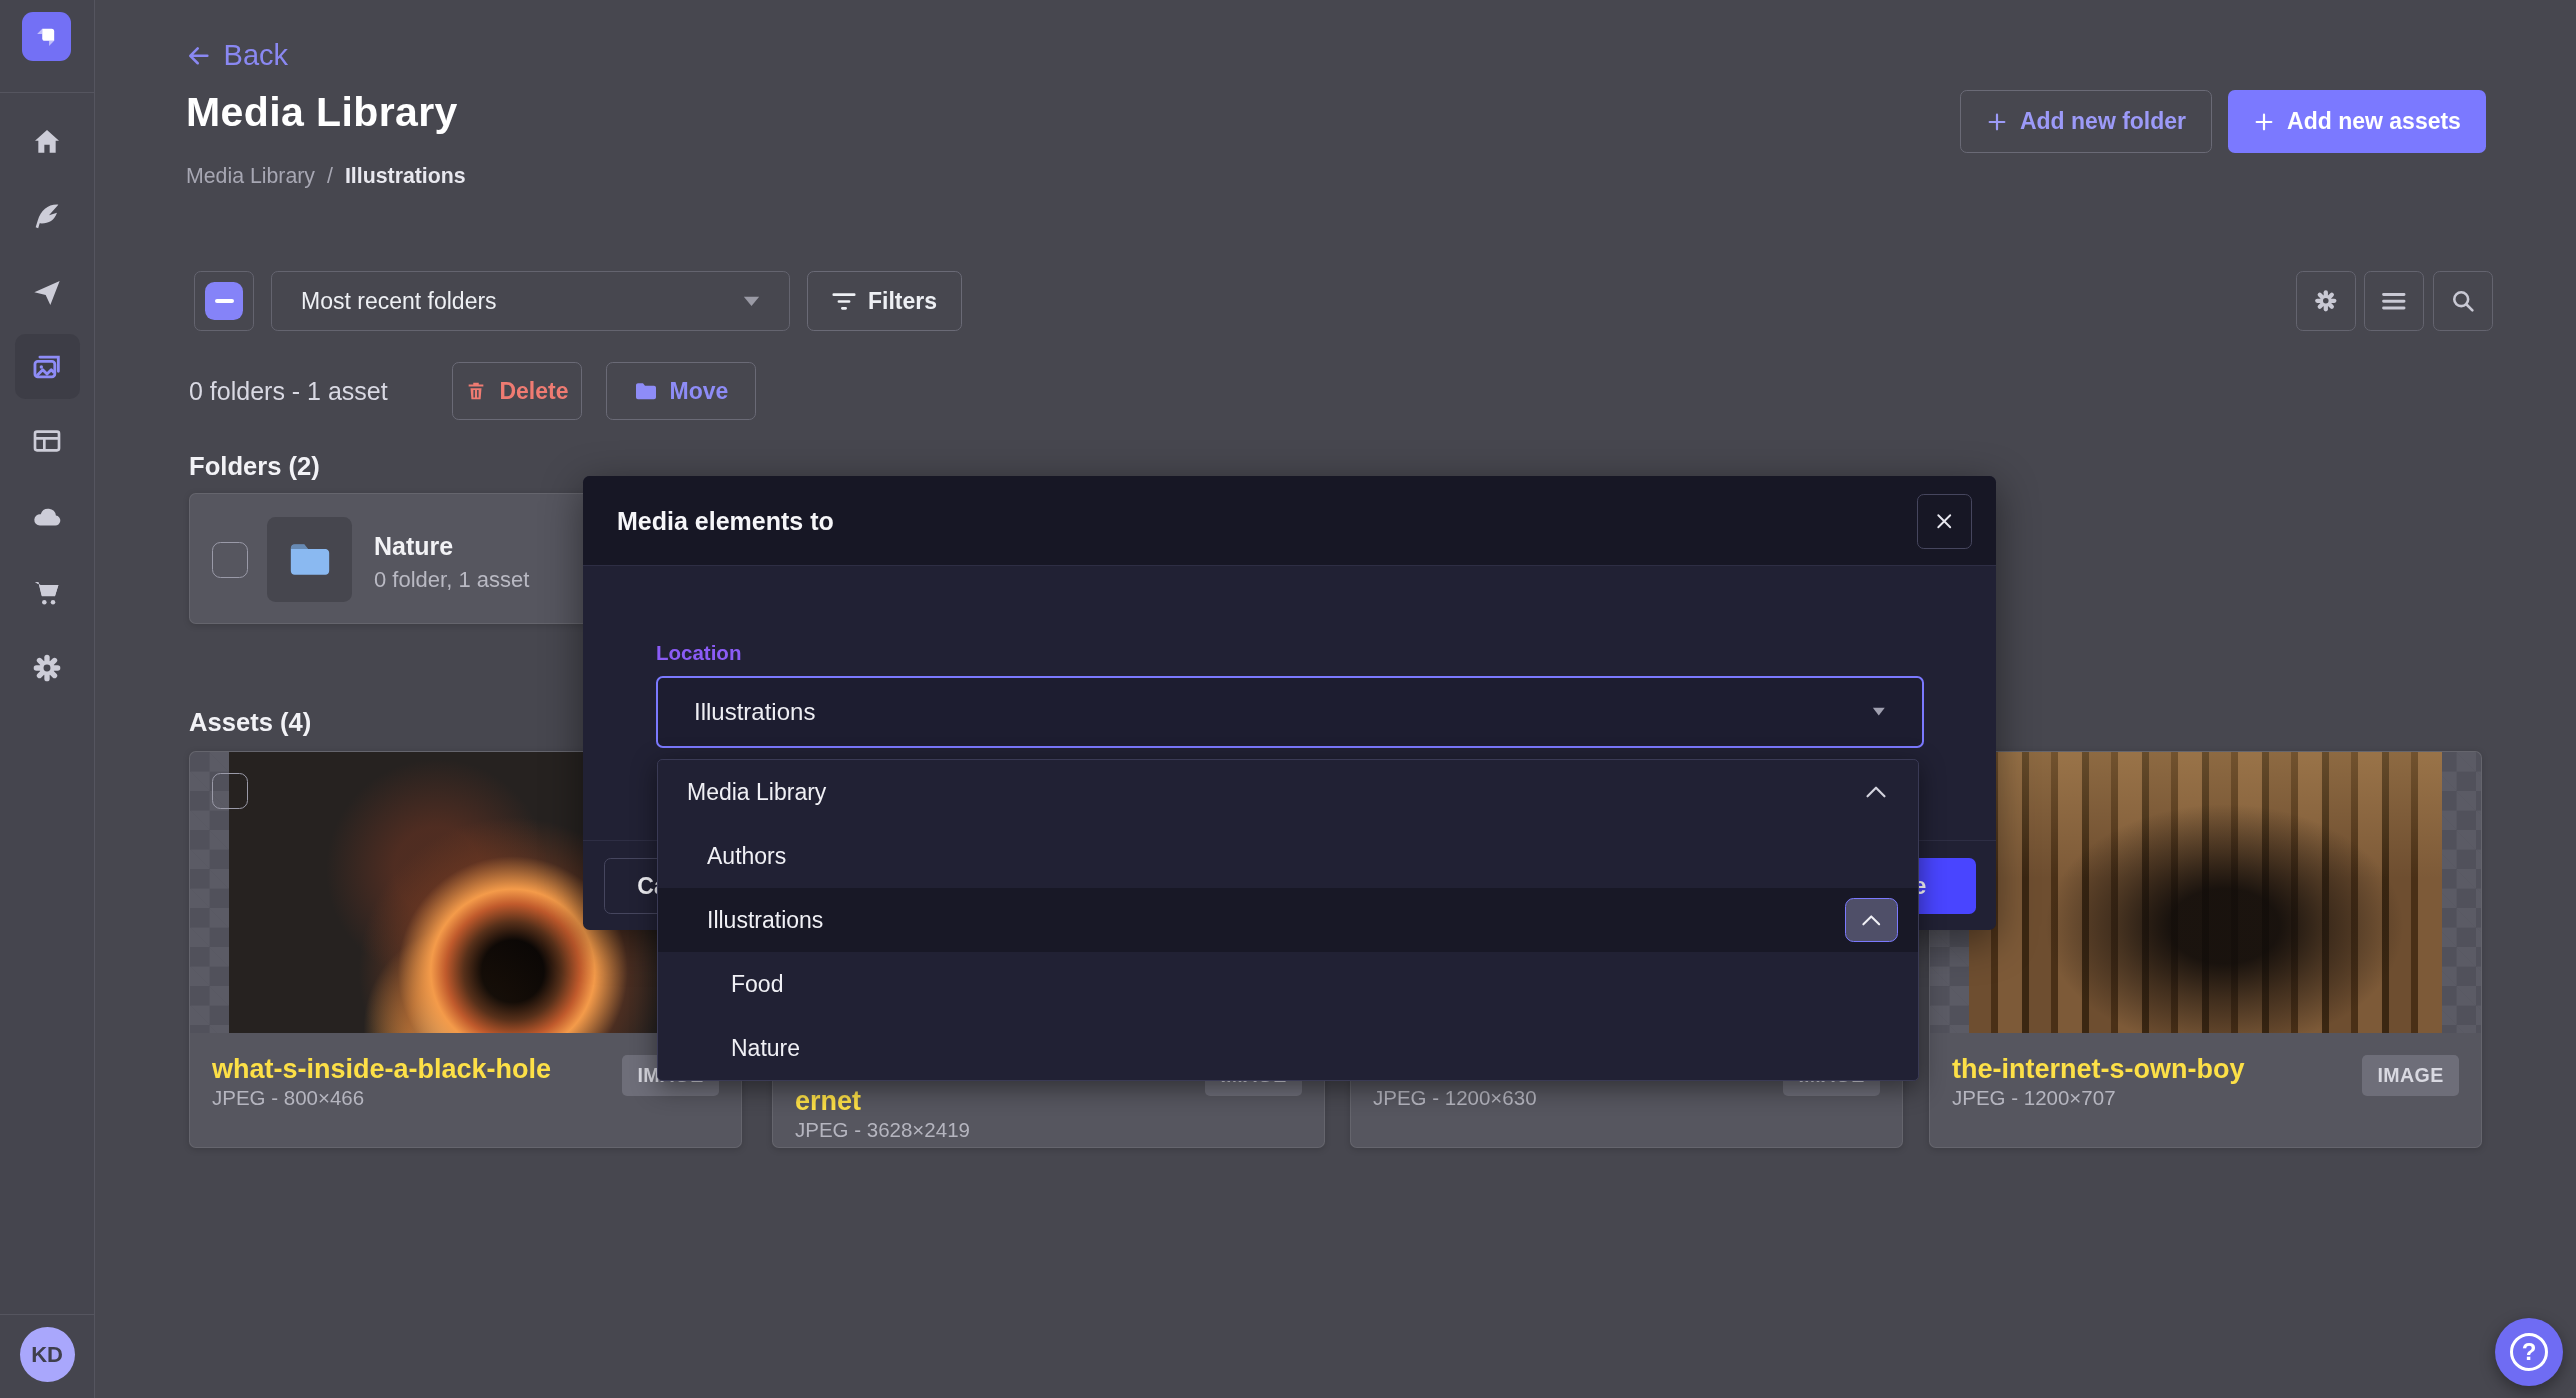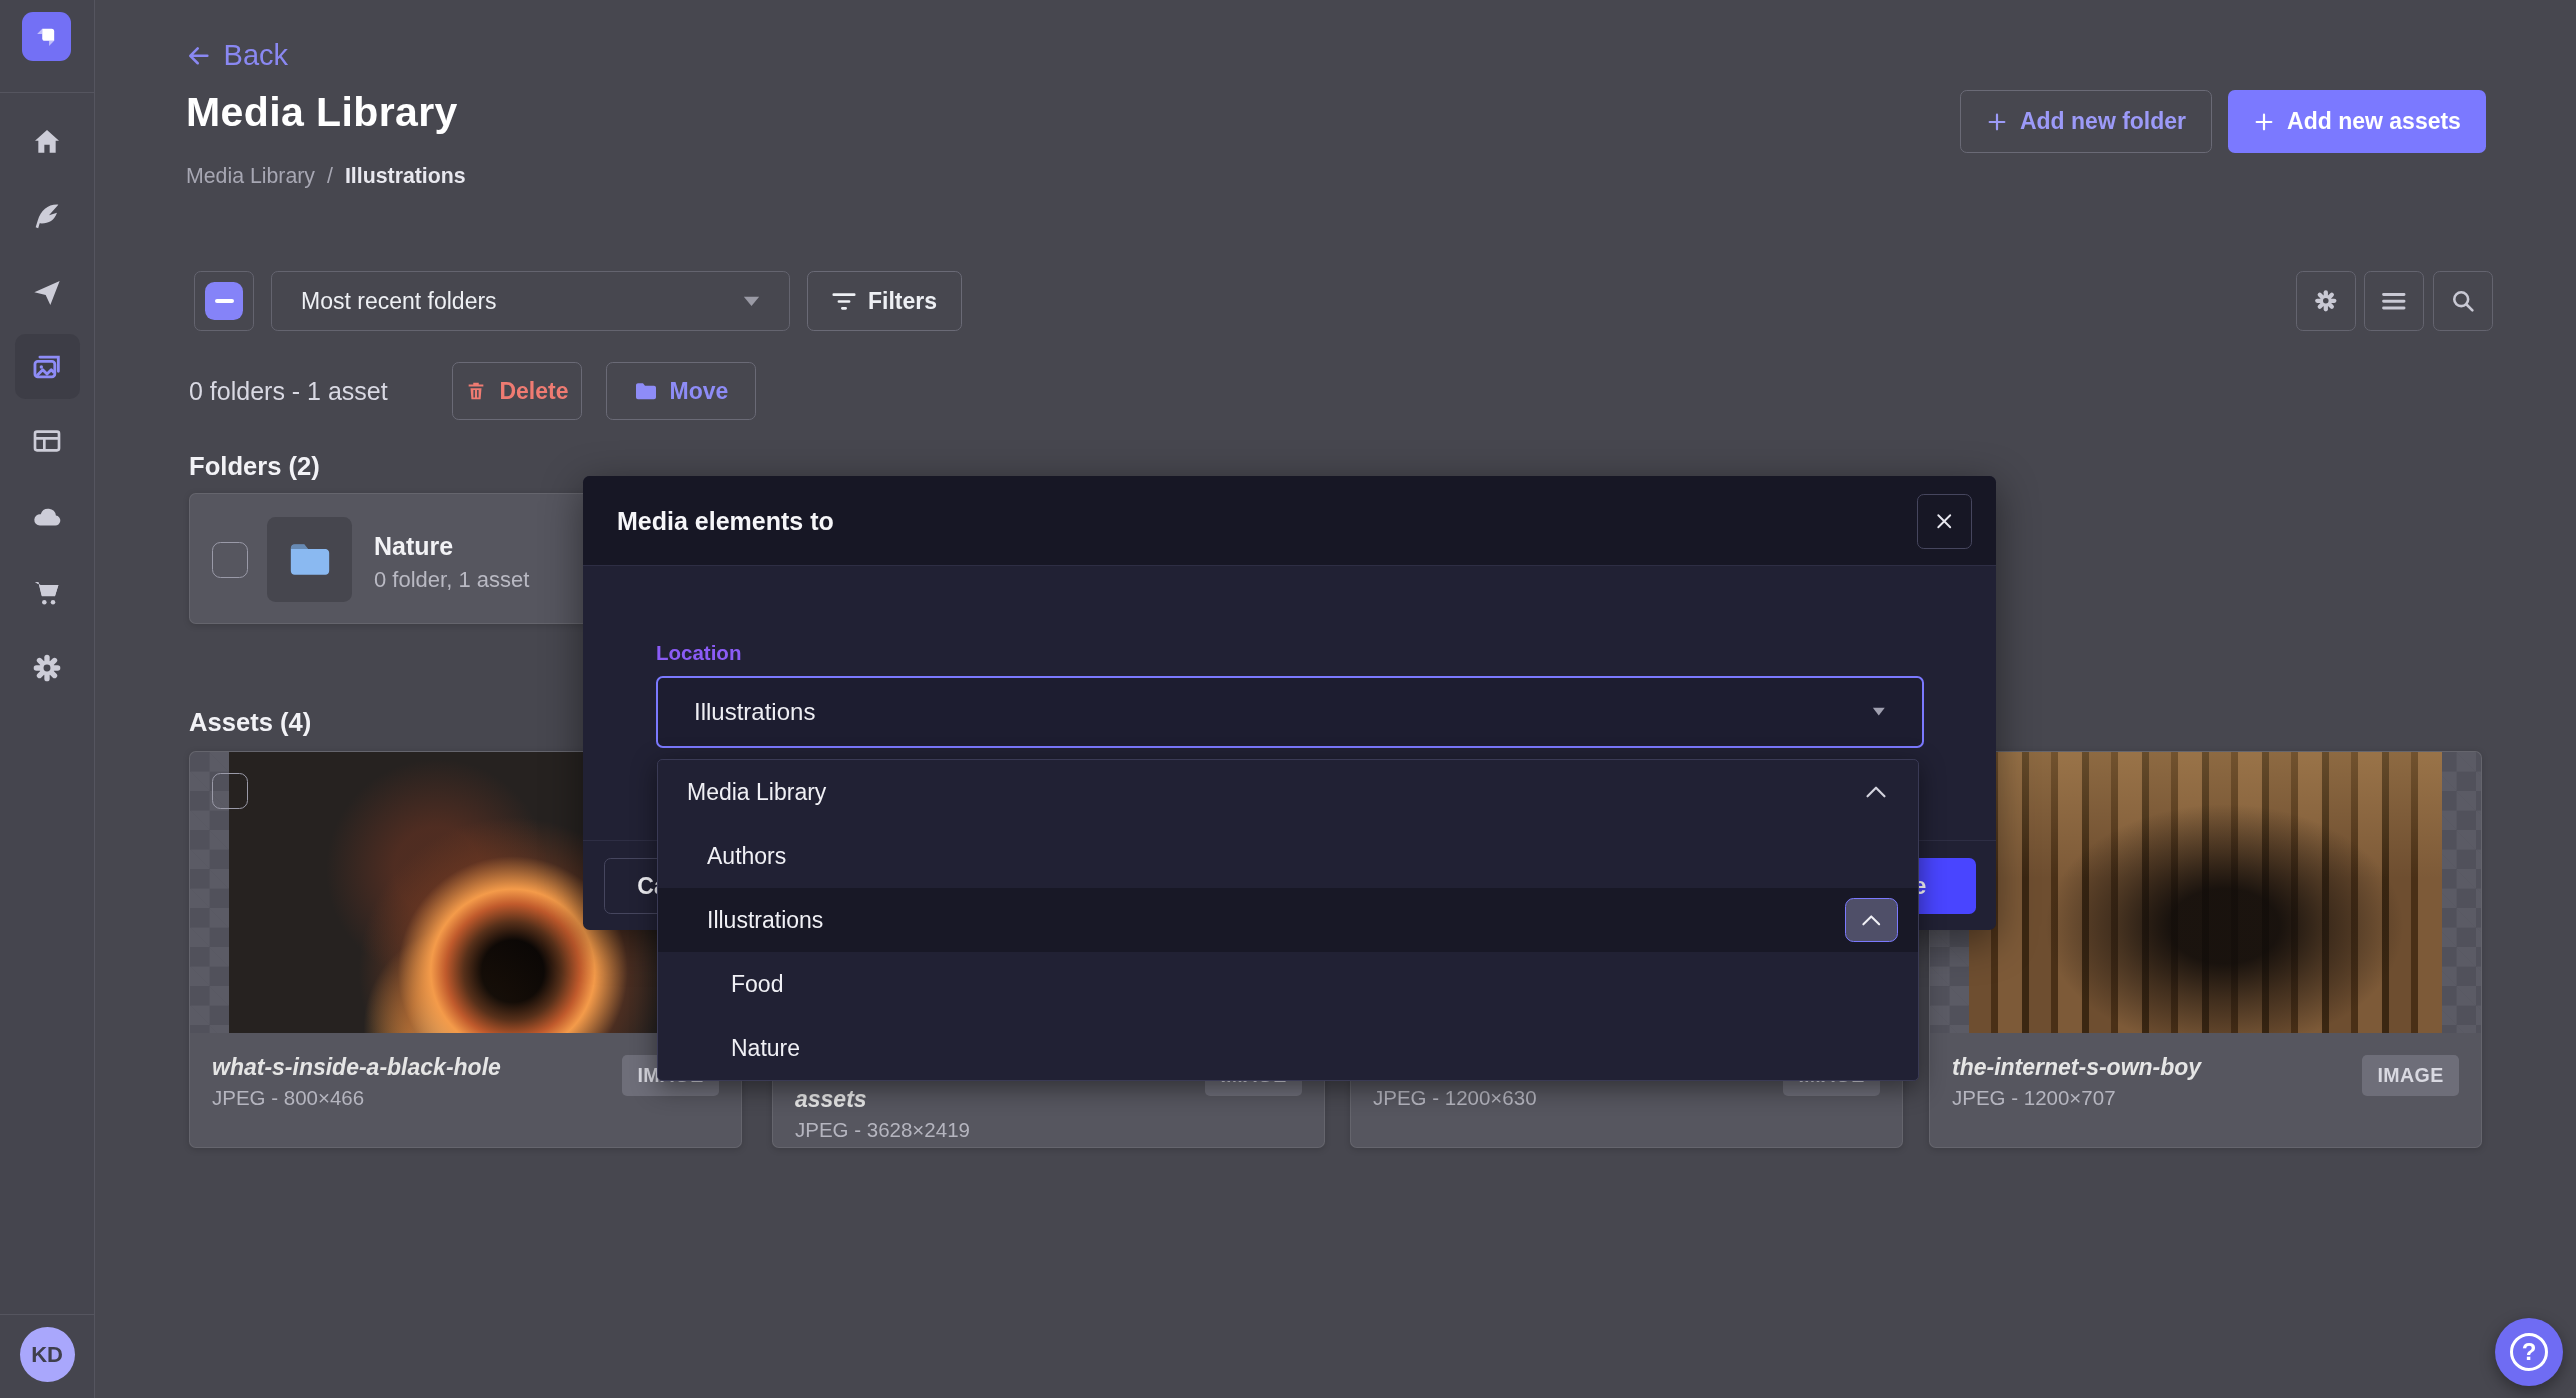--- a/index.html
+++ b/index.html
@@ -68,21 +68,21 @@
     radial-gradient(circle at 60% 78%, rgba(10,6,4,.95) 0 31px, #57301a 49px, #c05a2c 67px, #f49b4a 82px, rgba(120,60,34,.45) 115px, rgba(60,40,28,0) 154px),
     radial-gradient(circle at 50% 98%, #ffd98c 0 22px, rgba(244,161,72,.8) 56px, rgba(120,70,40,0) 102px),
     radial-gradient(circle at 44% 42%, rgba(120,55,35,.5) 0 43px, rgba(60,30,20,0) 111px),
     #262220;}
   .pic-library{background:
     radial-gradient(ellipse at 54% 62%, rgba(16,12,10,.9) 0 55px, rgba(28,20,14,.55) 109px, rgba(40,28,18,0) 179px),
     linear-gradient(180deg, rgba(255,205,130,.22), rgba(0,0,0,0) 45%),
     repeating-linear-gradient(90deg,#6e4e30 0 22px,#4a3017 22px 29px,#7d5a38 29px 53px,#3b2712 53px 60px);}
   .asset .cb{position:absolute;left:22px;top:21.3px;}
   .asset .footer{position:absolute;left:0;top:281px;width:100%;height:116px;}
-  .a-name{position:absolute;left:22px;top:20.5px;font-size:23px;font-weight:700;color:#e5e5e5;white-space:nowrap;font-style:italic;}
+  .a-name{position:absolute;left:22px;top:20.5px;font-size:27px;font-weight:700;color:#fde047;white-space:nowrap;}
   .a-meta{position:absolute;left:22px;top:53px;font-size:20.5px;color:#b5b5bf;white-space:nowrap;}
   .asset.two-line .a-name{top:53px;}
   .asset.two-line .a-meta{top:85px;}
   .badge{position:absolute;right:22px;top:22px;height:41px;border-radius:5.1px;background:#6e6e79;color:#d9d9e1;
     font-size:19.6px;font-weight:700;display:flex;align-items:center;padding:0 15.4px;letter-spacing:0.4px;}
 
   
   .modal{left:583px;top:476px;width:1413px;height:454px;border-radius:6.8px;background:#212134;z-index:20;box-shadow:0 10.2px 41px rgba(0,0,0,.45);}
   .modal-head{position:absolute;left:0;top:0;width:100%;height:90px;background:#171725;border-radius:6.8px 6.8px 0 0;border-bottom:0.9px solid #2e2e44;box-sizing:border-box;}
   .modal-title{position:absolute;left:34px;top:31px;font-size:25px;font-weight:700;color:#f6f6f9;}
@@ -333,21 +333,21 @@
     <div class="a-name">what-s-inside-a-black-hole</div>
     <div class="a-meta">JPEG - 800×466</div>
     <div class="badge">IMAGE</div>
   </div>
 </div>
 
 <div class="abs card asset two-line" style="left:772px">
   <div class="imgarea"></div>
   <div class="cb"></div>
   <div class="footer">
-    <div class="a-name">assets</div>
+    <div class="a-name">ernet</div>
     <div class="a-meta">JPEG - 3628×2419</div>
     <div class="badge">IMAGE</div>
   </div>
 </div>
 
 <div class="abs card asset" style="left:1350px">
   <div class="imgarea"></div>
   <div class="cb"></div>
   <div class="footer">
     <div class="a-name"></div>

